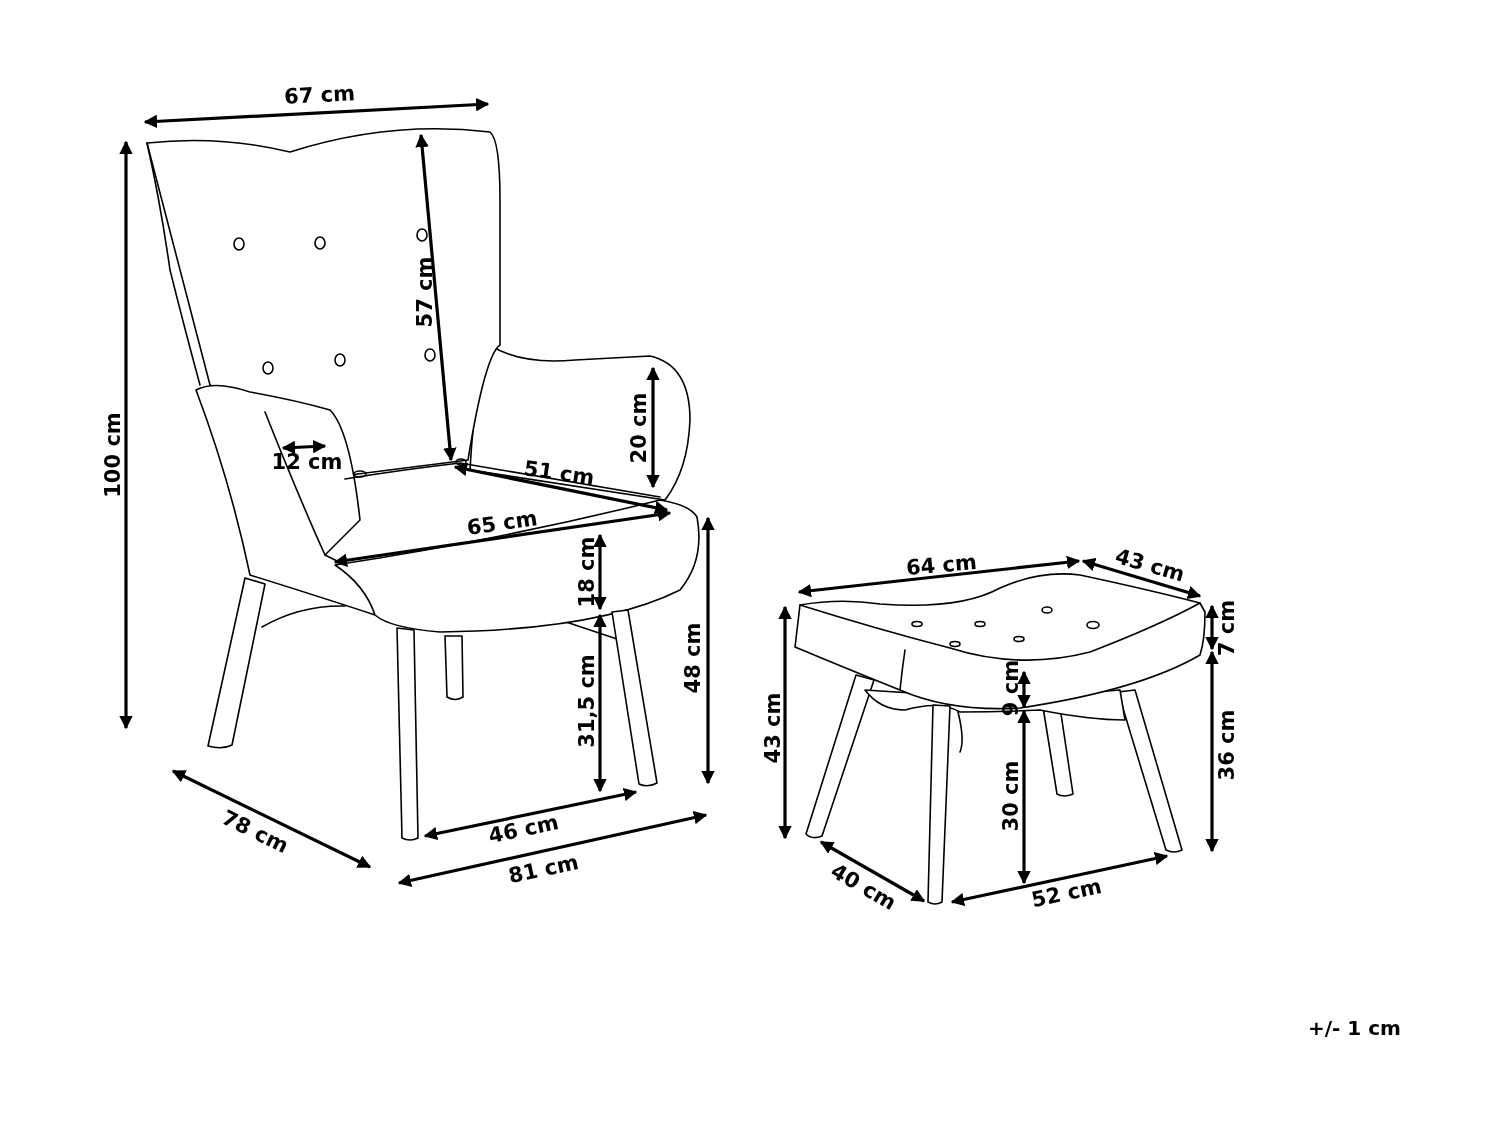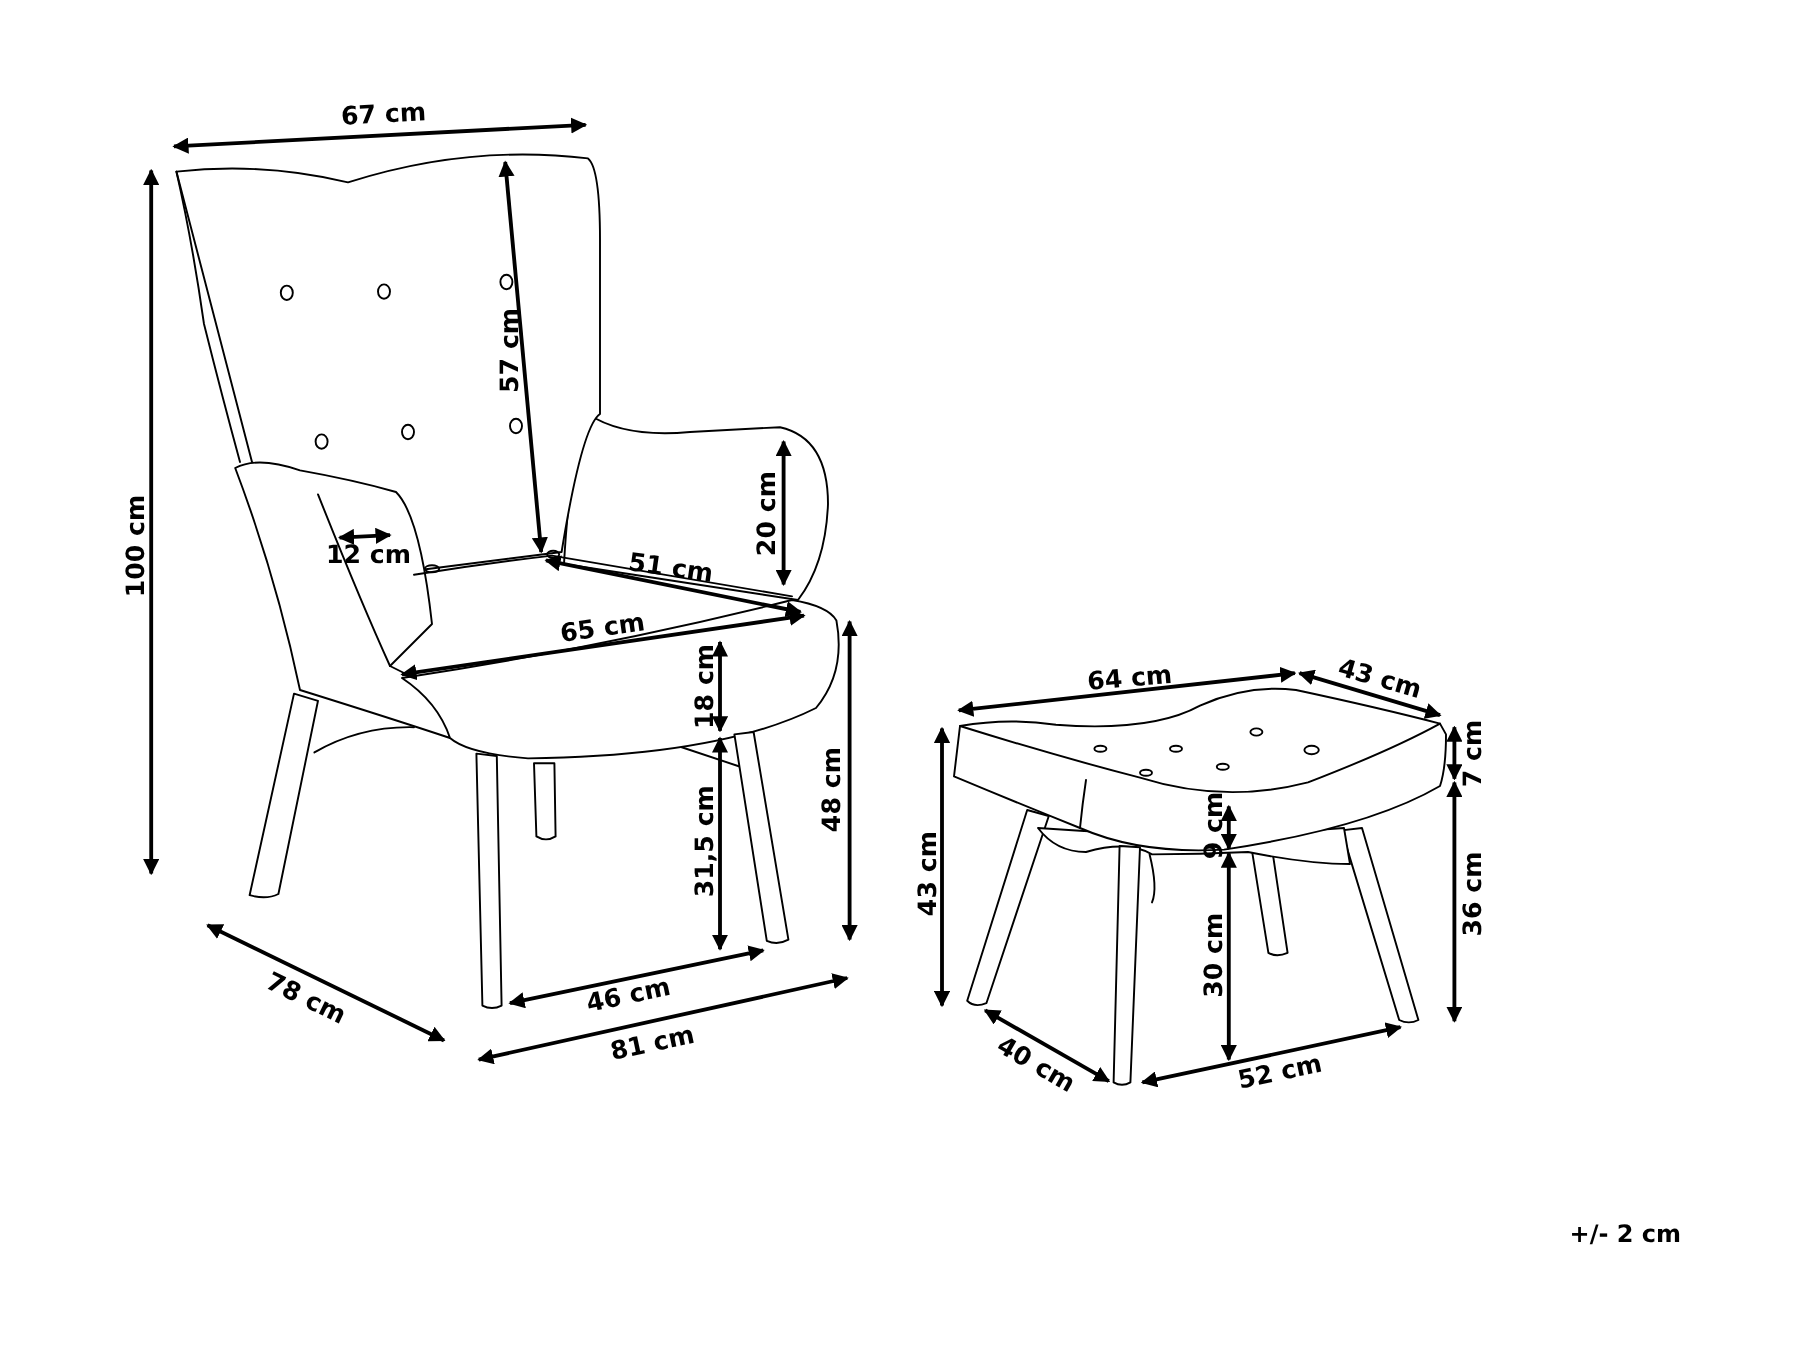--- a/index.html
+++ b/index.html
@@ -131,13 +131,13 @@
       <text class="lbl" x="1234" y="628" text-anchor="middle" transform="rotate(-90 1234 628)">7 cm</text>
       <text class="lbl" x="1234" y="745" text-anchor="middle" transform="rotate(-90 1234 745)">36 cm</text>
       <text class="lbl" x="1018" y="688" text-anchor="middle" transform="rotate(-90 1018 688)">9 cm</text>
       <text class="lbl" x="1018" y="796" text-anchor="middle" transform="rotate(-90 1018 796)">30 cm</text>
       <text class="lbl" x="860" y="893" text-anchor="middle" transform="rotate(30 860 893)">40 cm</text>
       <text class="lbl" x="1068" y="900" text-anchor="middle" transform="rotate(-12 1068 900)">52 cm</text>
     </g>
   </g>
 </svg>
 
-<div class="tol">+/- 2 cm</div>
+<div class="tol">+/- 1 cm</div>
 
 </body></html>

